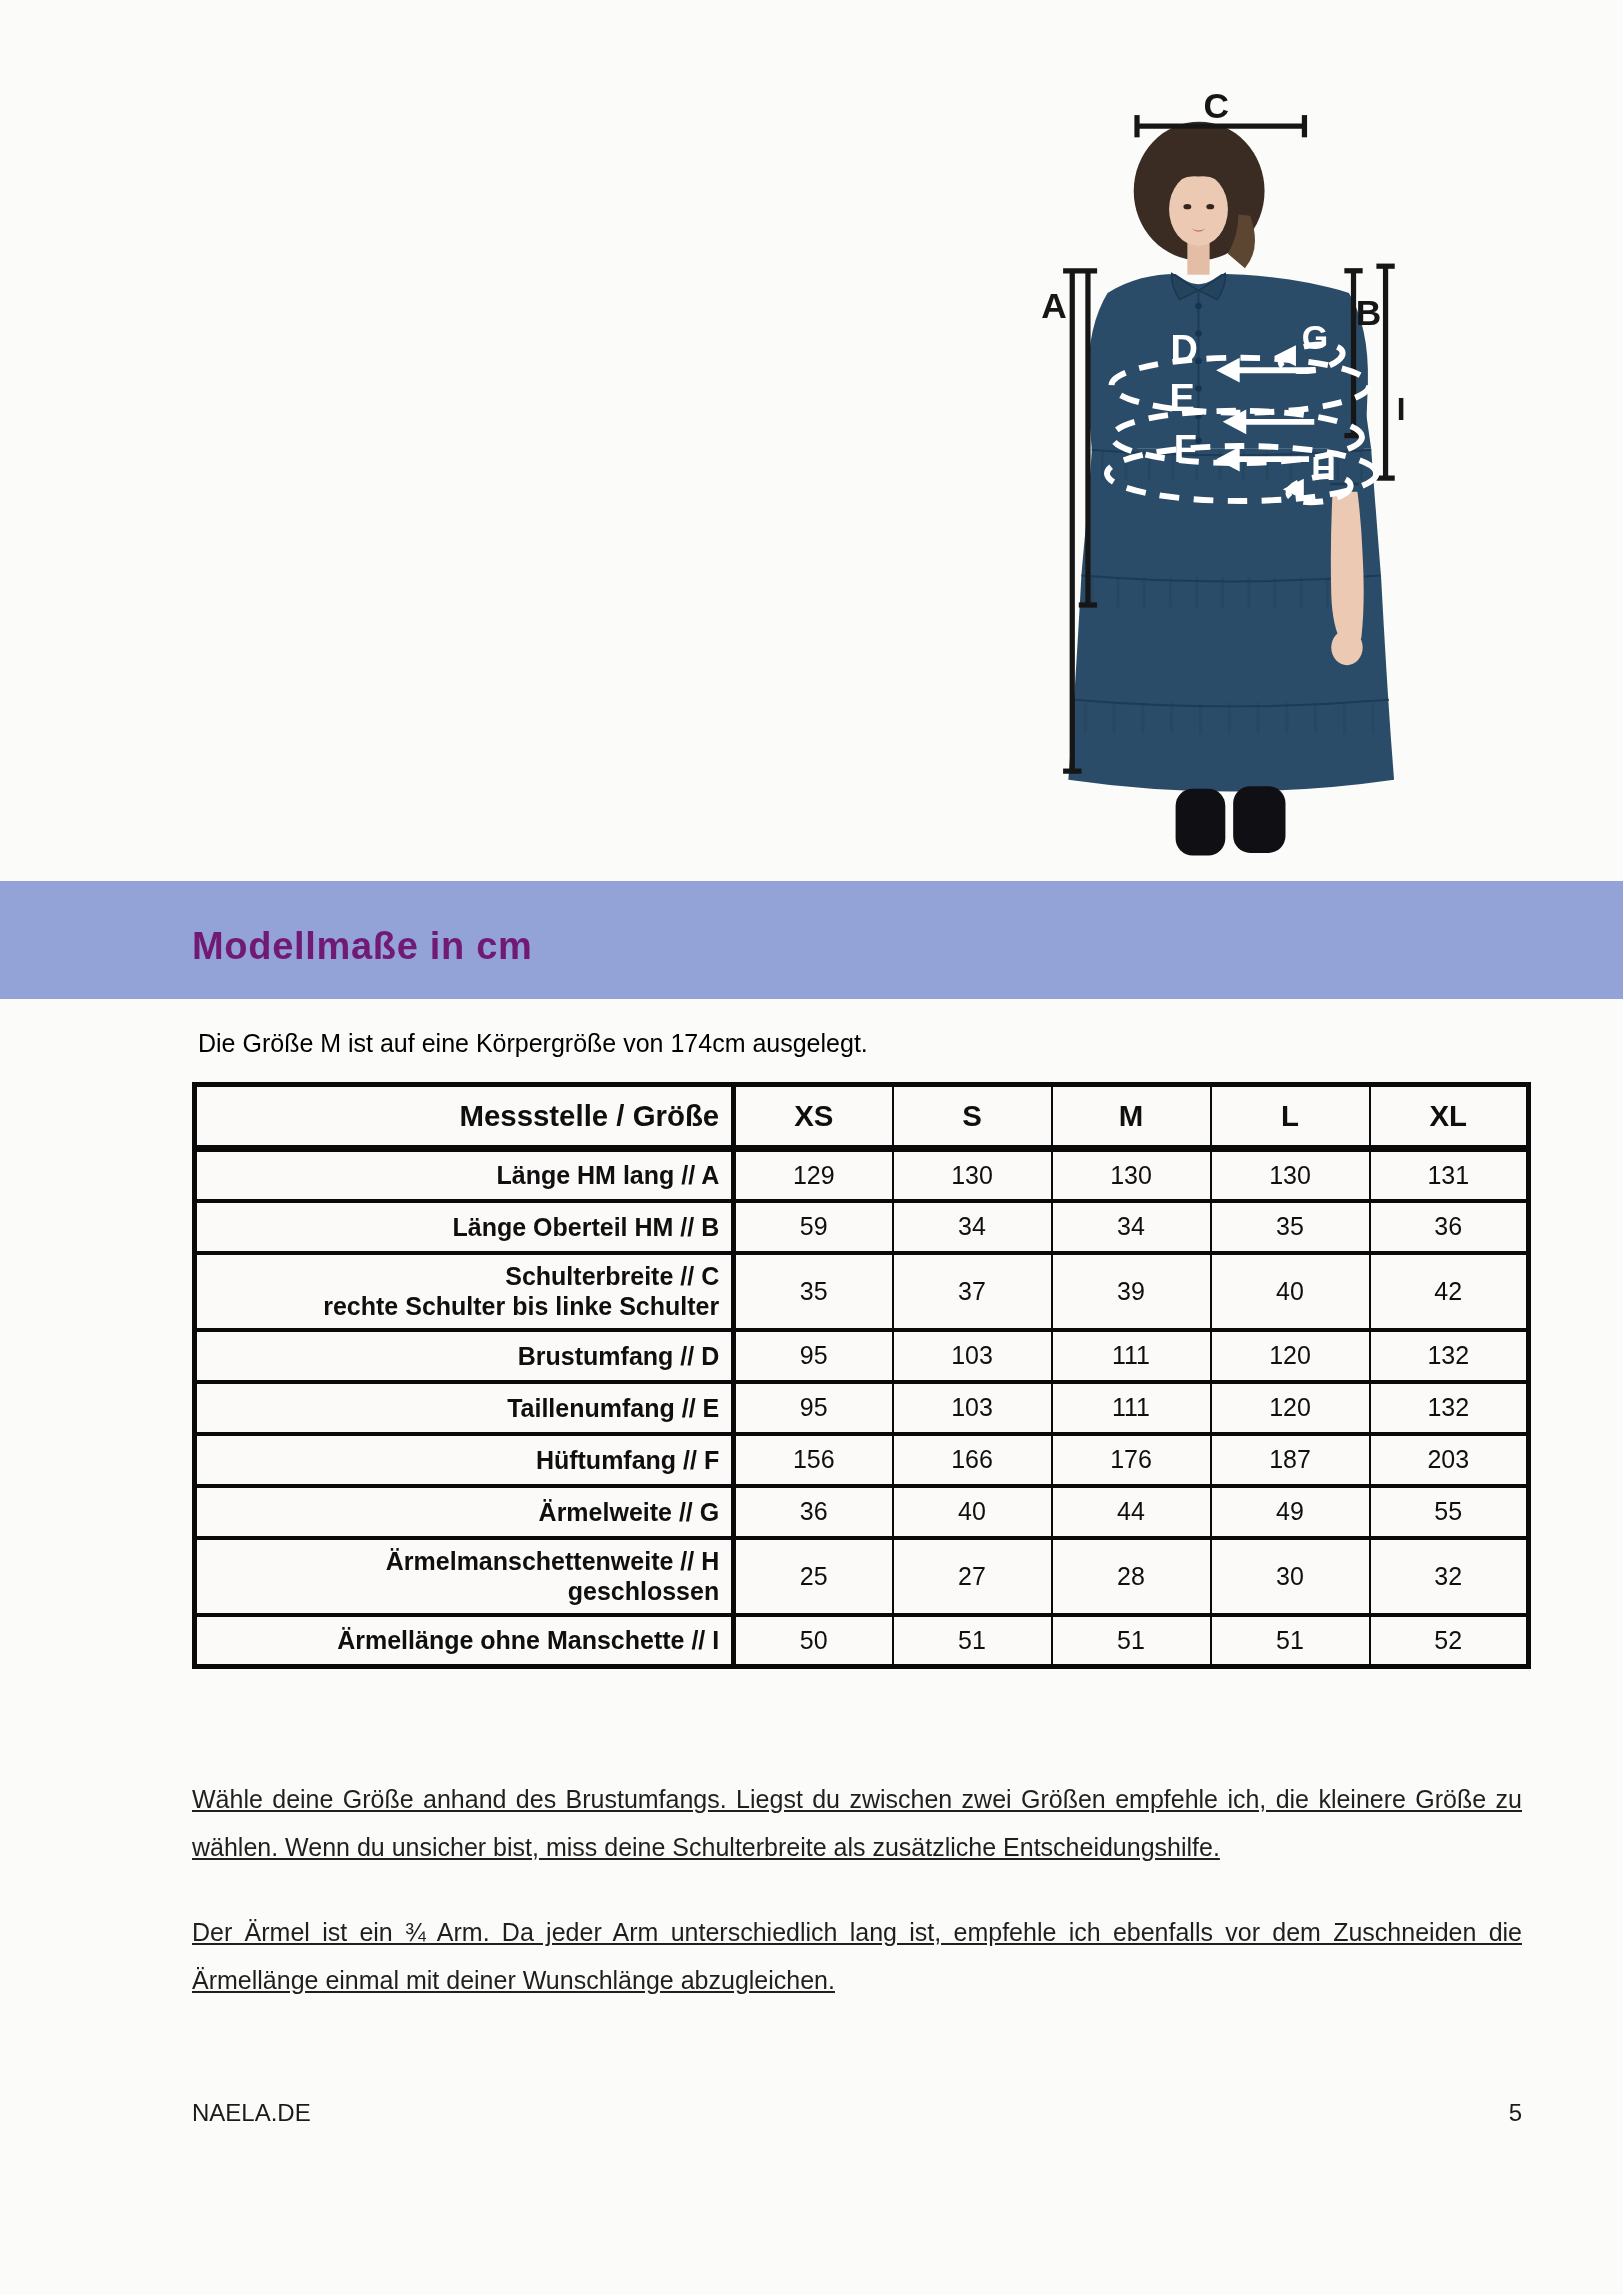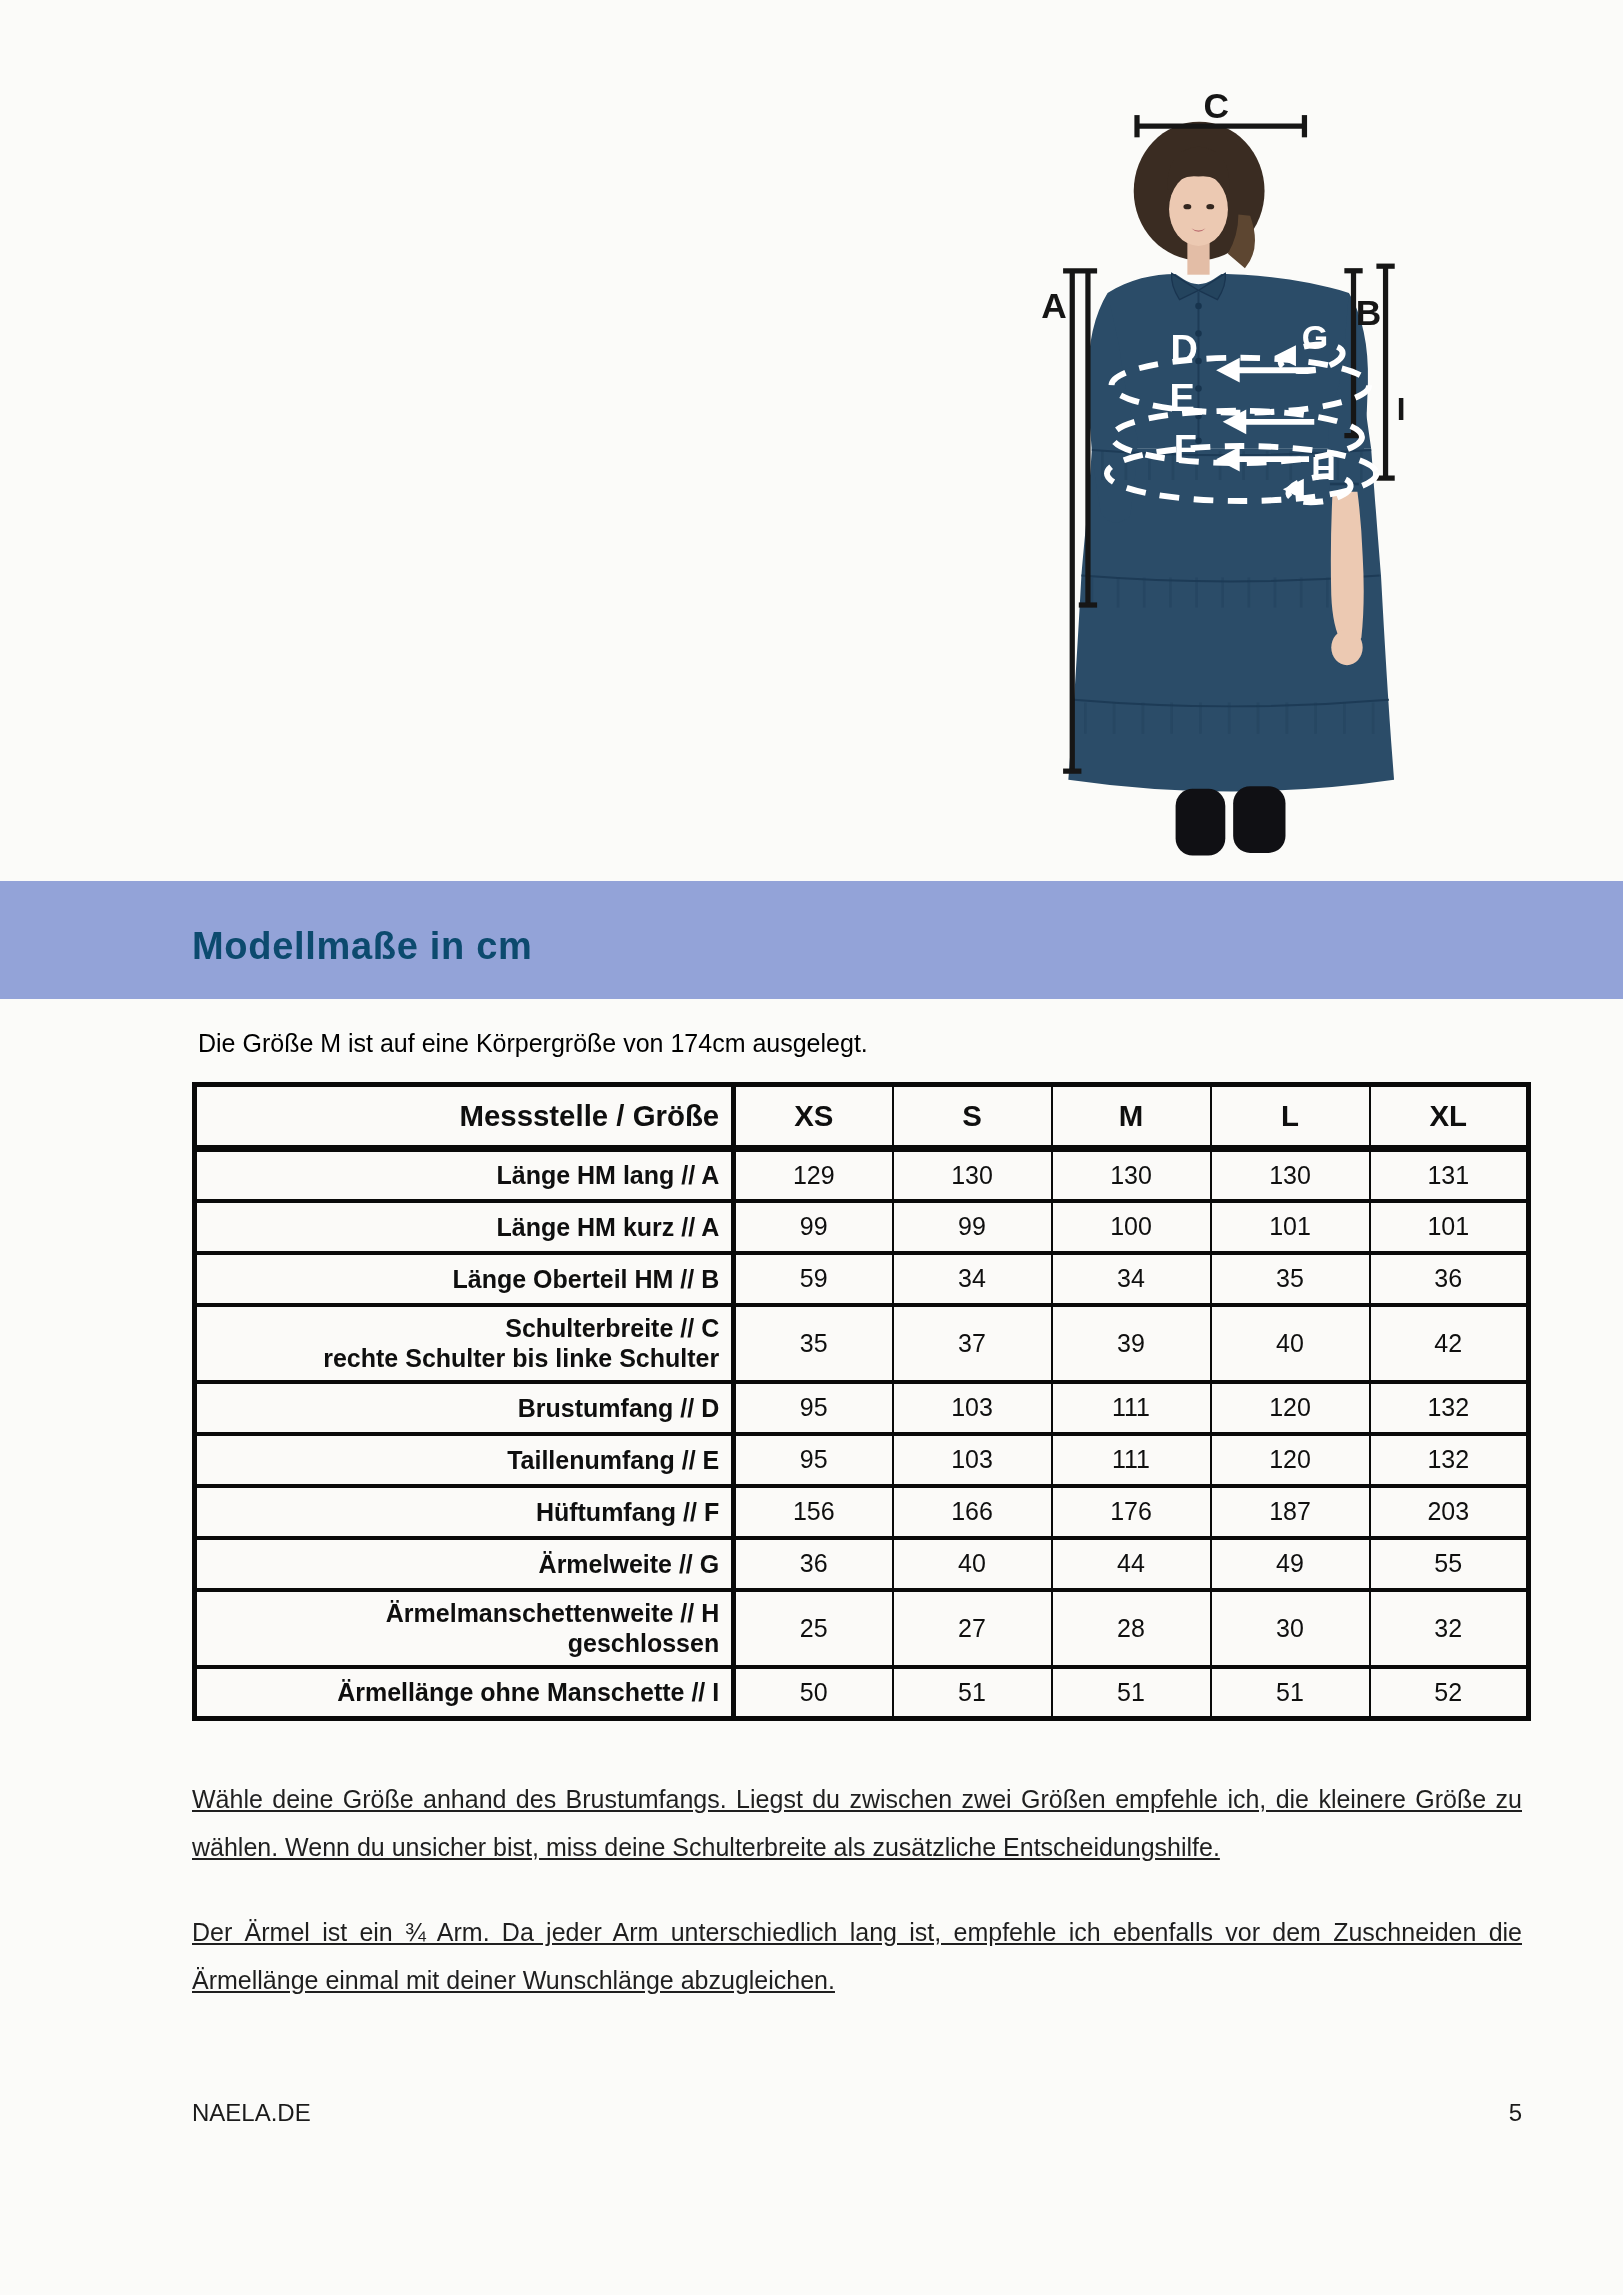--- a/index.html
+++ b/index.html
@@ -15,21 +15,21 @@
   .figure-wrap{position:absolute;left:1008px;top:85px;width:432px;height:798px;}
   .figure-wrap svg{width:100%;height:100%;display:block;}
   .ann-black{font-family:"Liberation Sans",sans-serif;font-weight:bold;fill:#161616;}
   .ann-white{font-family:"Liberation Sans",sans-serif;font-weight:bold;fill:#ffffff;}
   
   .banner{
     position:absolute;left:0;top:881px;width:1623px;height:118px;
     background:#93a3d8;display:flex;align-items:center;
   }
   .banner h1{
-    margin:12px 0 0 192px;font-size:38px;font-weight:bold;color:#0c4a6e;letter-spacing:0.7px;
+    margin:12px 0 0 192px;font-size:38px;font-weight:bold;color:#701a75;letter-spacing:0.7px;
   }
   
   .intro{
     position:absolute;left:198px;top:1029px;width:1328px;
     font-size:25px;color:#000000;
   }
   
   table.size-table{
     position:absolute;left:192px;top:1082px;width:1336px;
     border-collapse:collapse;background:#fbfaf8;
@@ -210,28 +210,20 @@
     <tbody>
       <tr class="row-normal">
         <th class="rowlabel">Länge HM lang // A</th>
         <td class="val">129</td>
         <td class="val">130</td>
         <td class="val">130</td>
         <td class="val">130</td>
         <td class="val">131</td>
       </tr>
       <tr class="row-normal">
-        <th class="rowlabel">Länge HM kurz // A</th>
-        <td class="val">99</td>
-        <td class="val">99</td>
-        <td class="val">100</td>
-        <td class="val">101</td>
-        <td class="val">101</td>
-      </tr>
-      <tr class="row-normal">
         <th class="rowlabel">Länge Oberteil HM // B</th>
         <td class="val">59</td>
         <td class="val">34</td>
         <td class="val">34</td>
         <td class="val">35</td>
         <td class="val">36</td>
       </tr>
       <tr class="row-tall">
         <th class="rowlabel"><span>Schulterbreite // C</span><span class="line2">rechte Schulter bis linke Schulter</span></th>
         <td class="val">35</td>

